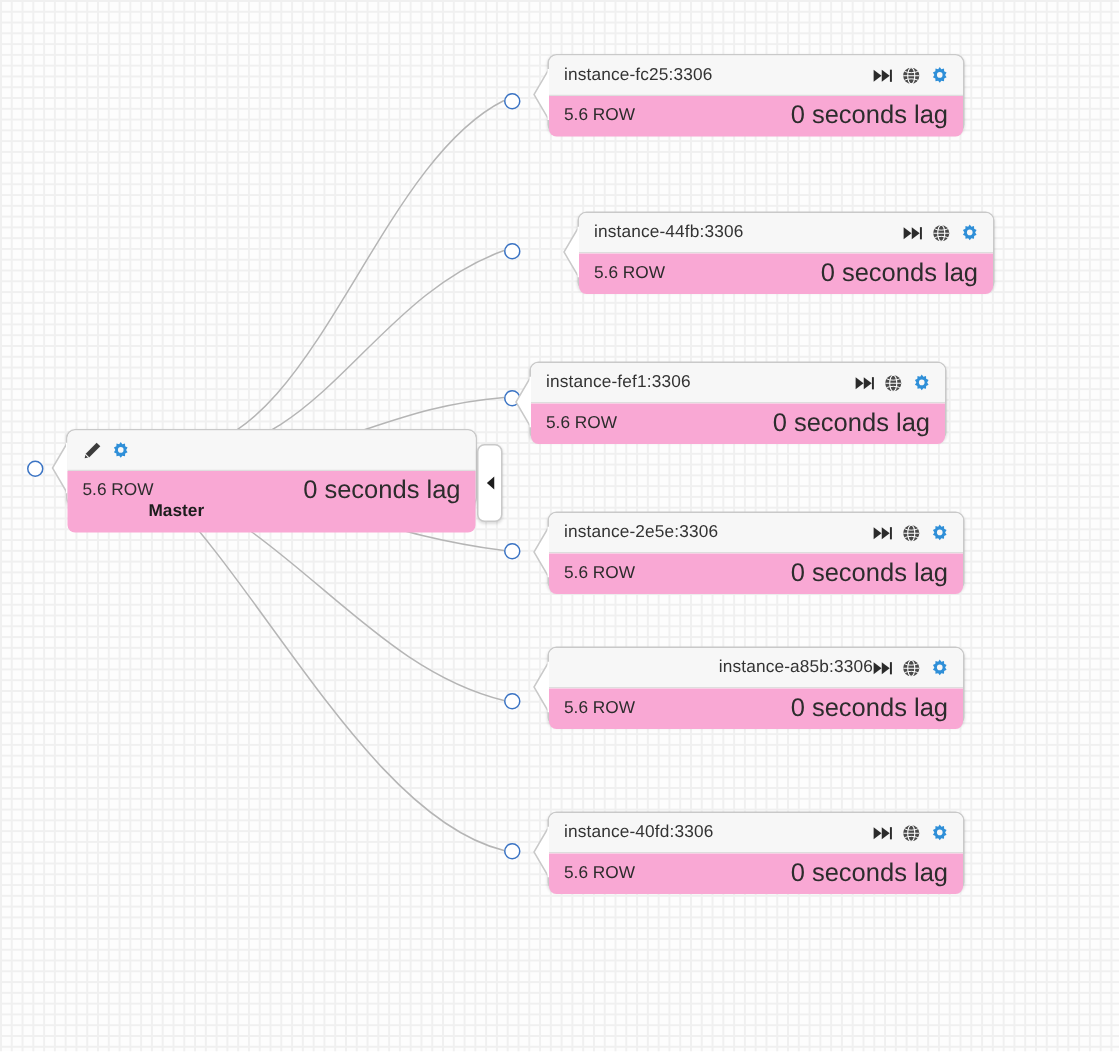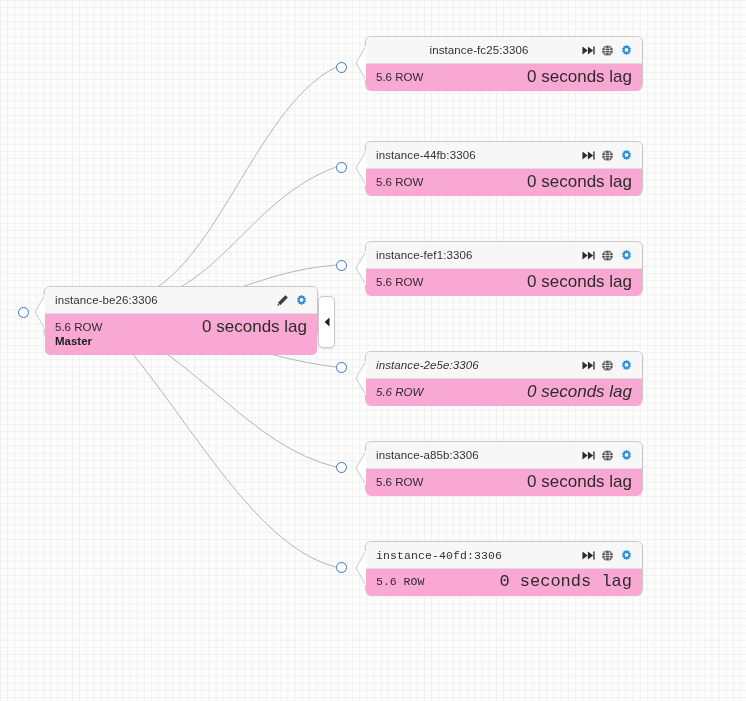--- a/index.html
+++ b/index.html
@@ -64,21 +64,21 @@
     position: relative;
     display: flex;
     align-items: flex-start;
     justify-content: space-between;
     padding: 6px 10px 7px 10px;
     border-radius: 0 0 5px 5px;
     background: #f9a8d4;
   }
   .body-left  { font-size: 11.5px; color: #2c2c2c; line-height: 14px; }
   .body-right { font-size: 17px; color: #2c2c2c; line-height: 14px; }
-  .role-label { font-weight: bold; color: #1d1d1d; display: block; }
+  .role-label { font-weight: bold; color: #1d1d1d; display: block; margin-left: 44px; }
 
   
   .notch {
     position: absolute;
     left: -11px;
     top: 50%;
     transform: translateY(-50%);
     width: 11px;
     height: 34px;
     pointer-events: none;
@@ -129,21 +129,20 @@
     </svg>
 
   <div class="port" id="master-port" style="left: 18px; top: 307px;"></div>
 
   <div class="node" id="master-node" style="left: 44px; top: 286px; width: 274px; height: 52px;">
     <svg class="notch" viewBox="0 0 11 34" xmlns="http://www.w3.org/2000/svg">
       <path d="M 11 0 L 1 17 L 11 34" fill="#ffffff" stroke="#c9c9c9" stroke-width="1"></path>
       <line x1="11" y1="0" x2="11" y2="34" stroke="#ffffff" stroke-width="2"></line>
     </svg>
     <div class="node-head">
-      <span class="node-title">instance-be26:3306</span>
       <span class="head-icons">
         <span title="edit">
           <svg class="ico" width="13" height="13" viewBox="0 0 16 16" xmlns="http://www.w3.org/2000/svg">
             <path d="M11.6 1.4 L14.6 4.4 L5.6 13.4 L1.8 14.2 L2.6 10.4 Z" fill="#3c3c3c"></path>
             <path d="M2.3 10.8 L5.2 13.7" stroke="#ffffff" stroke-width="0.9"></path>
           </svg>
         </span>
         <span title="settings">
           <svg class="ico" width="13" height="13" viewBox="0 0 16 16" xmlns="http://www.w3.org/2000/svg">
             <path d="M8 0.8 L9.3 2.6 L11.5 2.1 L11.6 4.4 L13.6 5.4 L12.4 7.3 L13.6 9.2 L11.6 10.2 L11.5 12.5 L9.3 12 L8 13.8 L6.7 12 L4.5 12.5 L4.4 10.2 L2.4 9.2 L3.6 7.3 L2.4 5.4 L4.4 4.4 L4.5 2.1 L6.7 2.6 Z" fill="#2f8fd8"></path>
@@ -161,21 +160,21 @@
     </div>
   </div>
 
   <div class="collapse-tab" id="collapse-tab" style="left: 318px; top: 296px; width: 17px; height: 52px;">
     <svg class="ico" width="8" height="10" viewBox="0 0 8 10" xmlns="http://www.w3.org/2000/svg">
       <path d="M6.5 0.6 L1.6 5 L6.5 9.4 Z" fill="#1d1d1d"></path>
     </svg>
   </div>
 
 <div class="port" style="left: 336px; top: 62px;"></div>
-    <div class="node" style="left: 365px; top: 36px; width: 278px; height: 53px; text-align: center;">
+    <div class="node" style="left: 365px; top: 36px; width: 278px; height: 53px;">
       <svg class="notch" viewBox="0 0 11 34" xmlns="http://www.w3.org/2000/svg">
         <path d="M 11 0 L 1 17 L 11 34" fill="#ffffff" stroke="#c9c9c9" stroke-width="1"></path>
         <line x1="11" y1="0" x2="11" y2="34" stroke="#ffffff" stroke-width="2"></line>
       </svg>
       <div class="node-head">
         <span class="node-title">instance-fc25:3306</span>
         <span class="head-icons">
           <span title="start replication">
             <svg class="ico" width="13" height="11" viewBox="0 0 16 12" xmlns="http://www.w3.org/2000/svg">
               <path d="M0.5 1 L7 6 L0.5 11 Z" fill="#2b2b2b"></path>
@@ -199,21 +198,21 @@
             </svg>
           </span>
         </span>
       </div>
       <div class="node-body">
         <span class="body-left">5.6 ROW</span>
         <span class="body-right">0 seconds lag</span>
       </div>
     </div>
     <div class="port" style="left: 336px; top: 162px;"></div>
-    <div class="node" style="left: 365px; top: 141px; width: 278px; height: 53px;">
+    <div class="node" style="left: 385px; top: 141px; width: 278px; height: 53px;">
       <svg class="notch" viewBox="0 0 11 34" xmlns="http://www.w3.org/2000/svg">
         <path d="M 11 0 L 1 17 L 11 34" fill="#ffffff" stroke="#c9c9c9" stroke-width="1"></path>
         <line x1="11" y1="0" x2="11" y2="34" stroke="#ffffff" stroke-width="2"></line>
       </svg>
       <div class="node-head">
         <span class="node-title">instance-44fb:3306</span>
         <span class="head-icons">
           <span title="start replication">
             <svg class="ico" width="13" height="11" viewBox="0 0 16 12" xmlns="http://www.w3.org/2000/svg">
               <path d="M0.5 1 L7 6 L0.5 11 Z" fill="#2b2b2b"></path>
@@ -237,21 +236,21 @@
             </svg>
           </span>
         </span>
       </div>
       <div class="node-body">
         <span class="body-left">5.6 ROW</span>
         <span class="body-right">0 seconds lag</span>
       </div>
     </div>
     <div class="port" style="left: 336px; top: 260px;"></div>
-    <div class="node" style="left: 365px; top: 241px; width: 278px; height: 53px;">
+    <div class="node" style="left: 353px; top: 241px; width: 278px; height: 53px;">
       <svg class="notch" viewBox="0 0 11 34" xmlns="http://www.w3.org/2000/svg">
         <path d="M 11 0 L 1 17 L 11 34" fill="#ffffff" stroke="#c9c9c9" stroke-width="1"></path>
         <line x1="11" y1="0" x2="11" y2="34" stroke="#ffffff" stroke-width="2"></line>
       </svg>
       <div class="node-head">
         <span class="node-title">instance-fef1:3306</span>
         <span class="head-icons">
           <span title="start replication">
             <svg class="ico" width="13" height="11" viewBox="0 0 16 12" xmlns="http://www.w3.org/2000/svg">
               <path d="M0.5 1 L7 6 L0.5 11 Z" fill="#2b2b2b"></path>
@@ -275,21 +274,21 @@
             </svg>
           </span>
         </span>
       </div>
       <div class="node-body">
         <span class="body-left">5.6 ROW</span>
         <span class="body-right">0 seconds lag</span>
       </div>
     </div>
     <div class="port" style="left: 336px; top: 362px;"></div>
-    <div class="node" style="left: 365px; top: 351px; width: 278px; height: 53px; font-style: italic;">
+    <div class="node" style="left: 365px; top: 341px; width: 278px; height: 53px;">
       <svg class="notch" viewBox="0 0 11 34" xmlns="http://www.w3.org/2000/svg">
         <path d="M 11 0 L 1 17 L 11 34" fill="#ffffff" stroke="#c9c9c9" stroke-width="1"></path>
         <line x1="11" y1="0" x2="11" y2="34" stroke="#ffffff" stroke-width="2"></line>
       </svg>
       <div class="node-head">
         <span class="node-title">instance-2e5e:3306</span>
         <span class="head-icons">
           <span title="start replication">
             <svg class="ico" width="13" height="11" viewBox="0 0 16 12" xmlns="http://www.w3.org/2000/svg">
               <path d="M0.5 1 L7 6 L0.5 11 Z" fill="#2b2b2b"></path>
@@ -313,21 +312,21 @@
             </svg>
           </span>
         </span>
       </div>
       <div class="node-body">
         <span class="body-left">5.6 ROW</span>
         <span class="body-right">0 seconds lag</span>
       </div>
     </div>
     <div class="port" style="left: 336px; top: 462px;"></div>
-    <div class="node" style="left: 365px; top: 441px; width: 278px; height: 53px;">
+    <div class="node" style="left: 365px; top: 431px; width: 278px; height: 53px; text-align: right;">
       <svg class="notch" viewBox="0 0 11 34" xmlns="http://www.w3.org/2000/svg">
         <path d="M 11 0 L 1 17 L 11 34" fill="#ffffff" stroke="#c9c9c9" stroke-width="1"></path>
         <line x1="11" y1="0" x2="11" y2="34" stroke="#ffffff" stroke-width="2"></line>
       </svg>
       <div class="node-head">
         <span class="node-title">instance-a85b:3306</span>
         <span class="head-icons">
           <span title="start replication">
             <svg class="ico" width="13" height="11" viewBox="0 0 16 12" xmlns="http://www.w3.org/2000/svg">
               <path d="M0.5 1 L7 6 L0.5 11 Z" fill="#2b2b2b"></path>
@@ -351,21 +350,21 @@
             </svg>
           </span>
         </span>
       </div>
       <div class="node-body">
         <span class="body-left">5.6 ROW</span>
         <span class="body-right">0 seconds lag</span>
       </div>
     </div>
     <div class="port" style="left: 336px; top: 562px;"></div>
-    <div class="node" style="left: 365px; top: 541px; width: 278px; height: 53px; font-family: Liberation Mono, monospace;">
+    <div class="node" style="left: 365px; top: 541px; width: 278px; height: 53px;">
       <svg class="notch" viewBox="0 0 11 34" xmlns="http://www.w3.org/2000/svg">
         <path d="M 11 0 L 1 17 L 11 34" fill="#ffffff" stroke="#c9c9c9" stroke-width="1"></path>
         <line x1="11" y1="0" x2="11" y2="34" stroke="#ffffff" stroke-width="2"></line>
       </svg>
       <div class="node-head">
         <span class="node-title">instance-40fd:3306</span>
         <span class="head-icons">
           <span title="start replication">
             <svg class="ico" width="13" height="11" viewBox="0 0 16 12" xmlns="http://www.w3.org/2000/svg">
               <path d="M0.5 1 L7 6 L0.5 11 Z" fill="#2b2b2b"></path>

